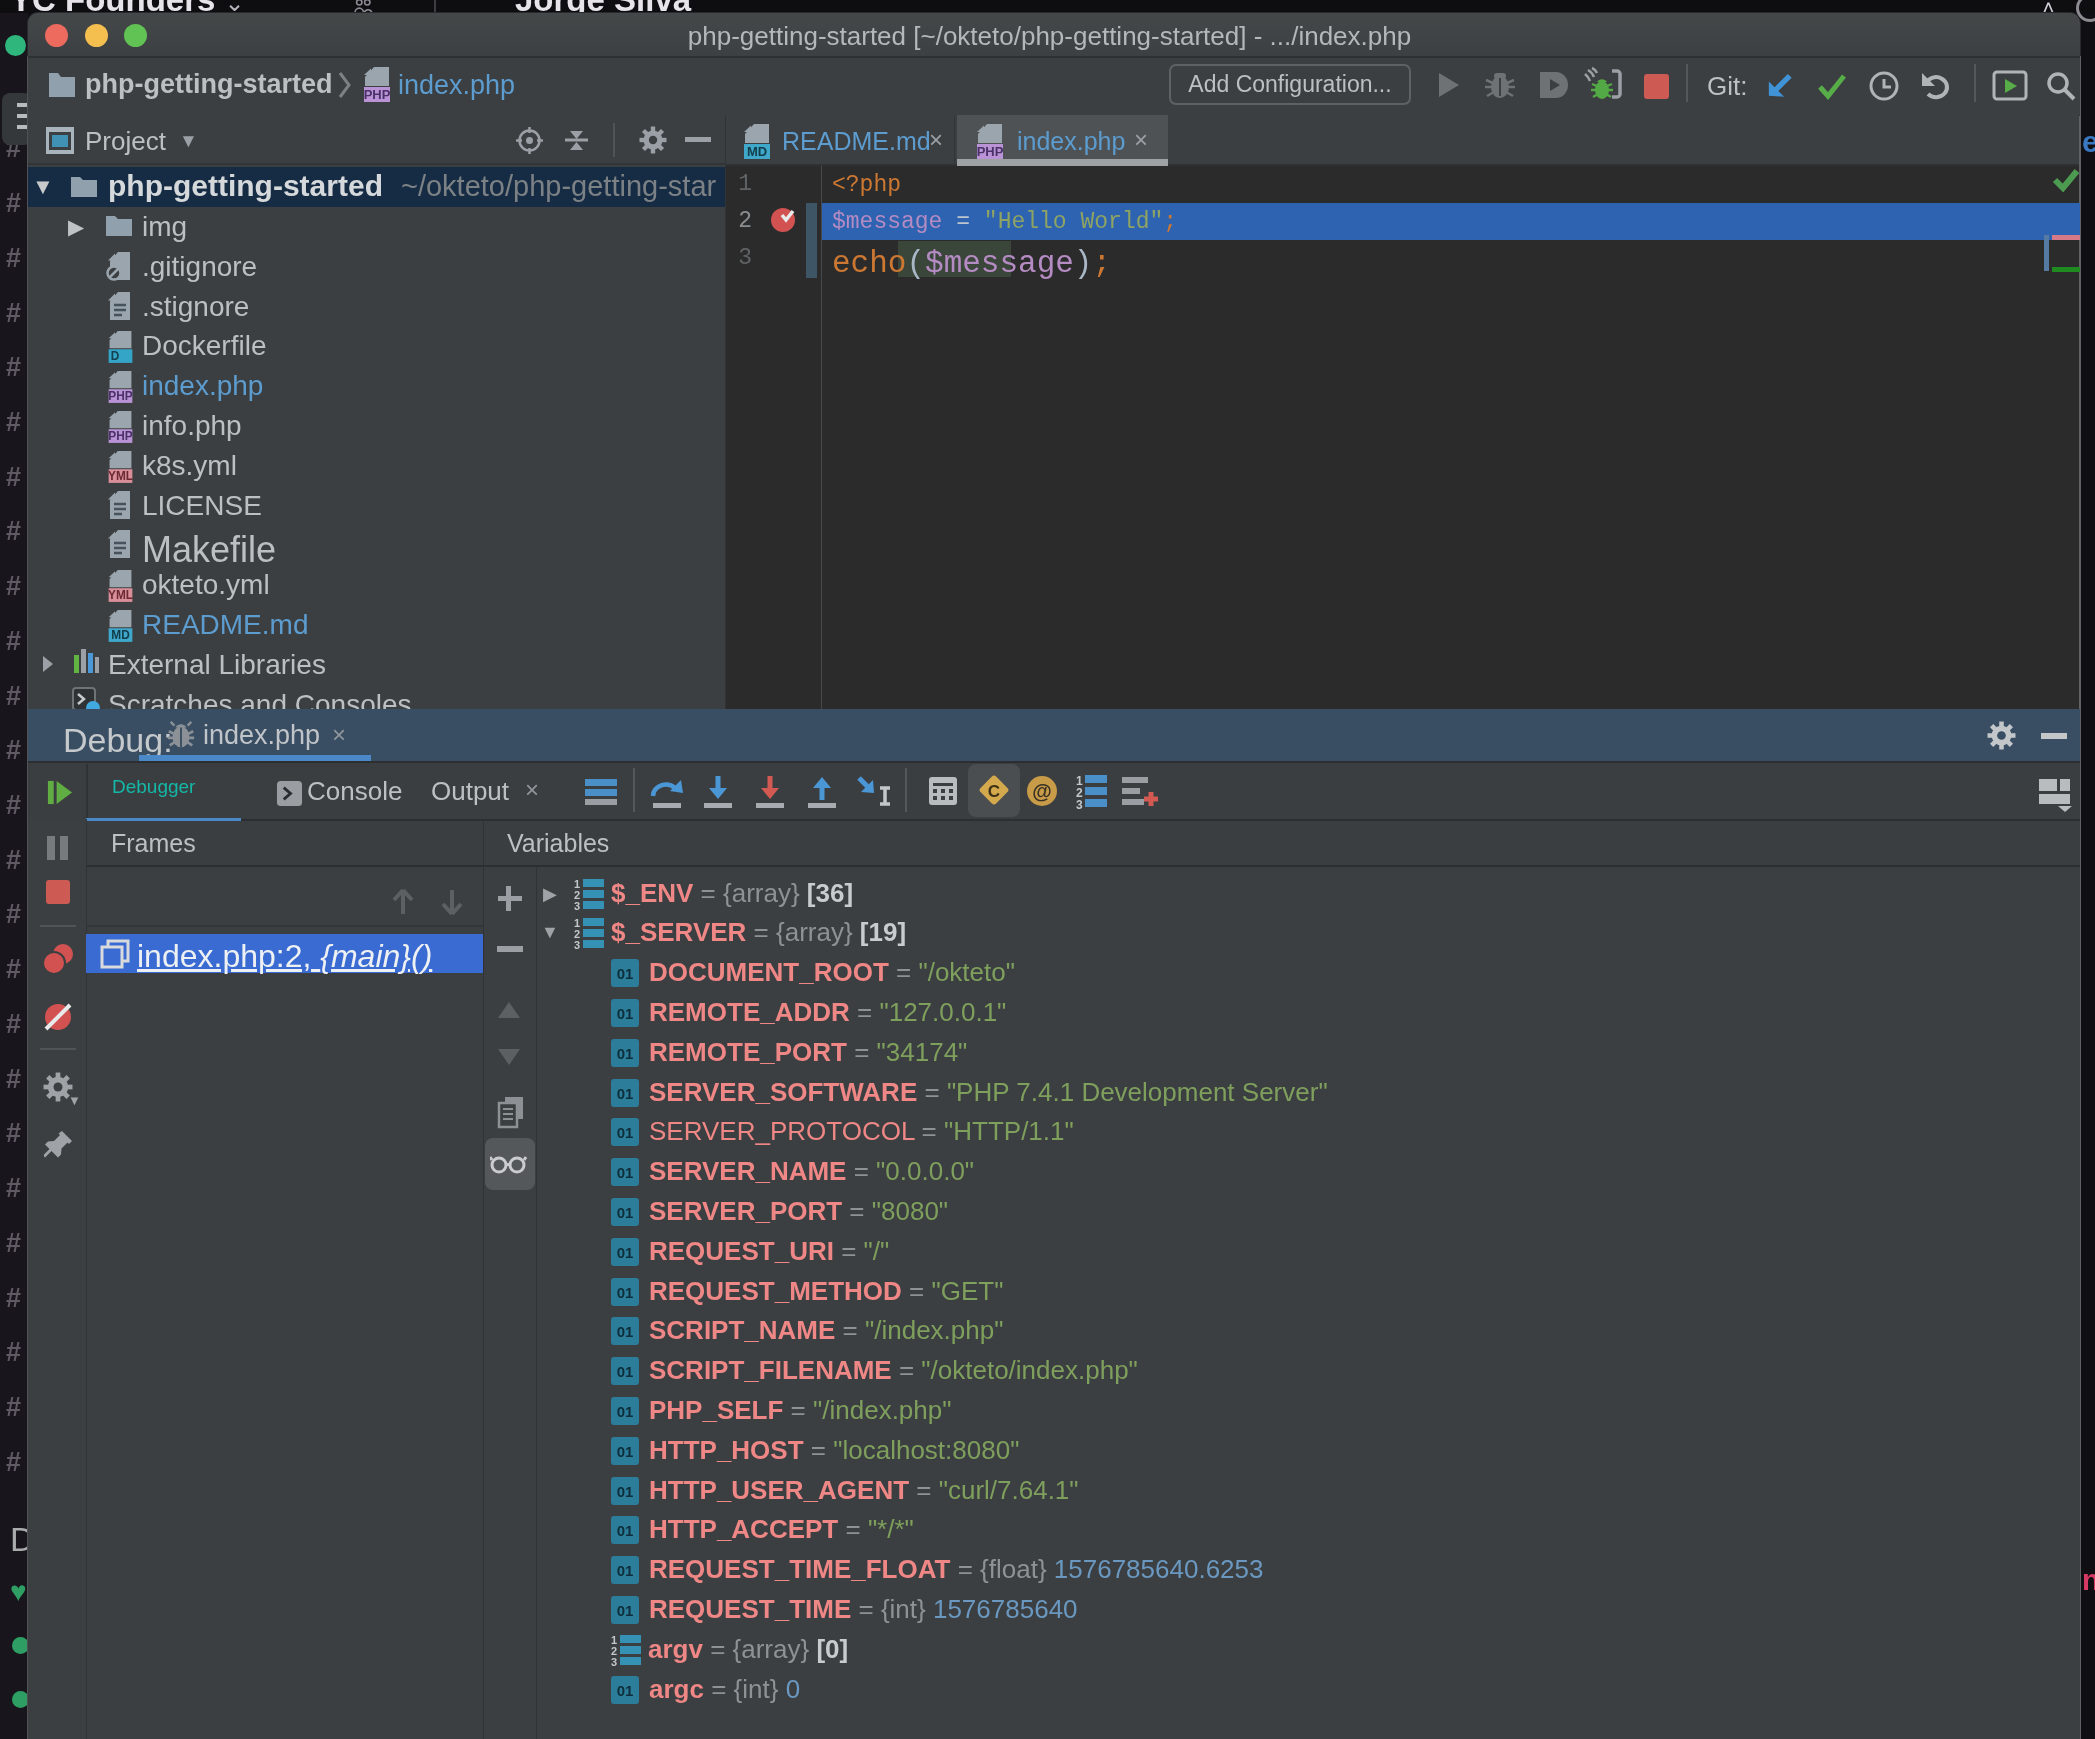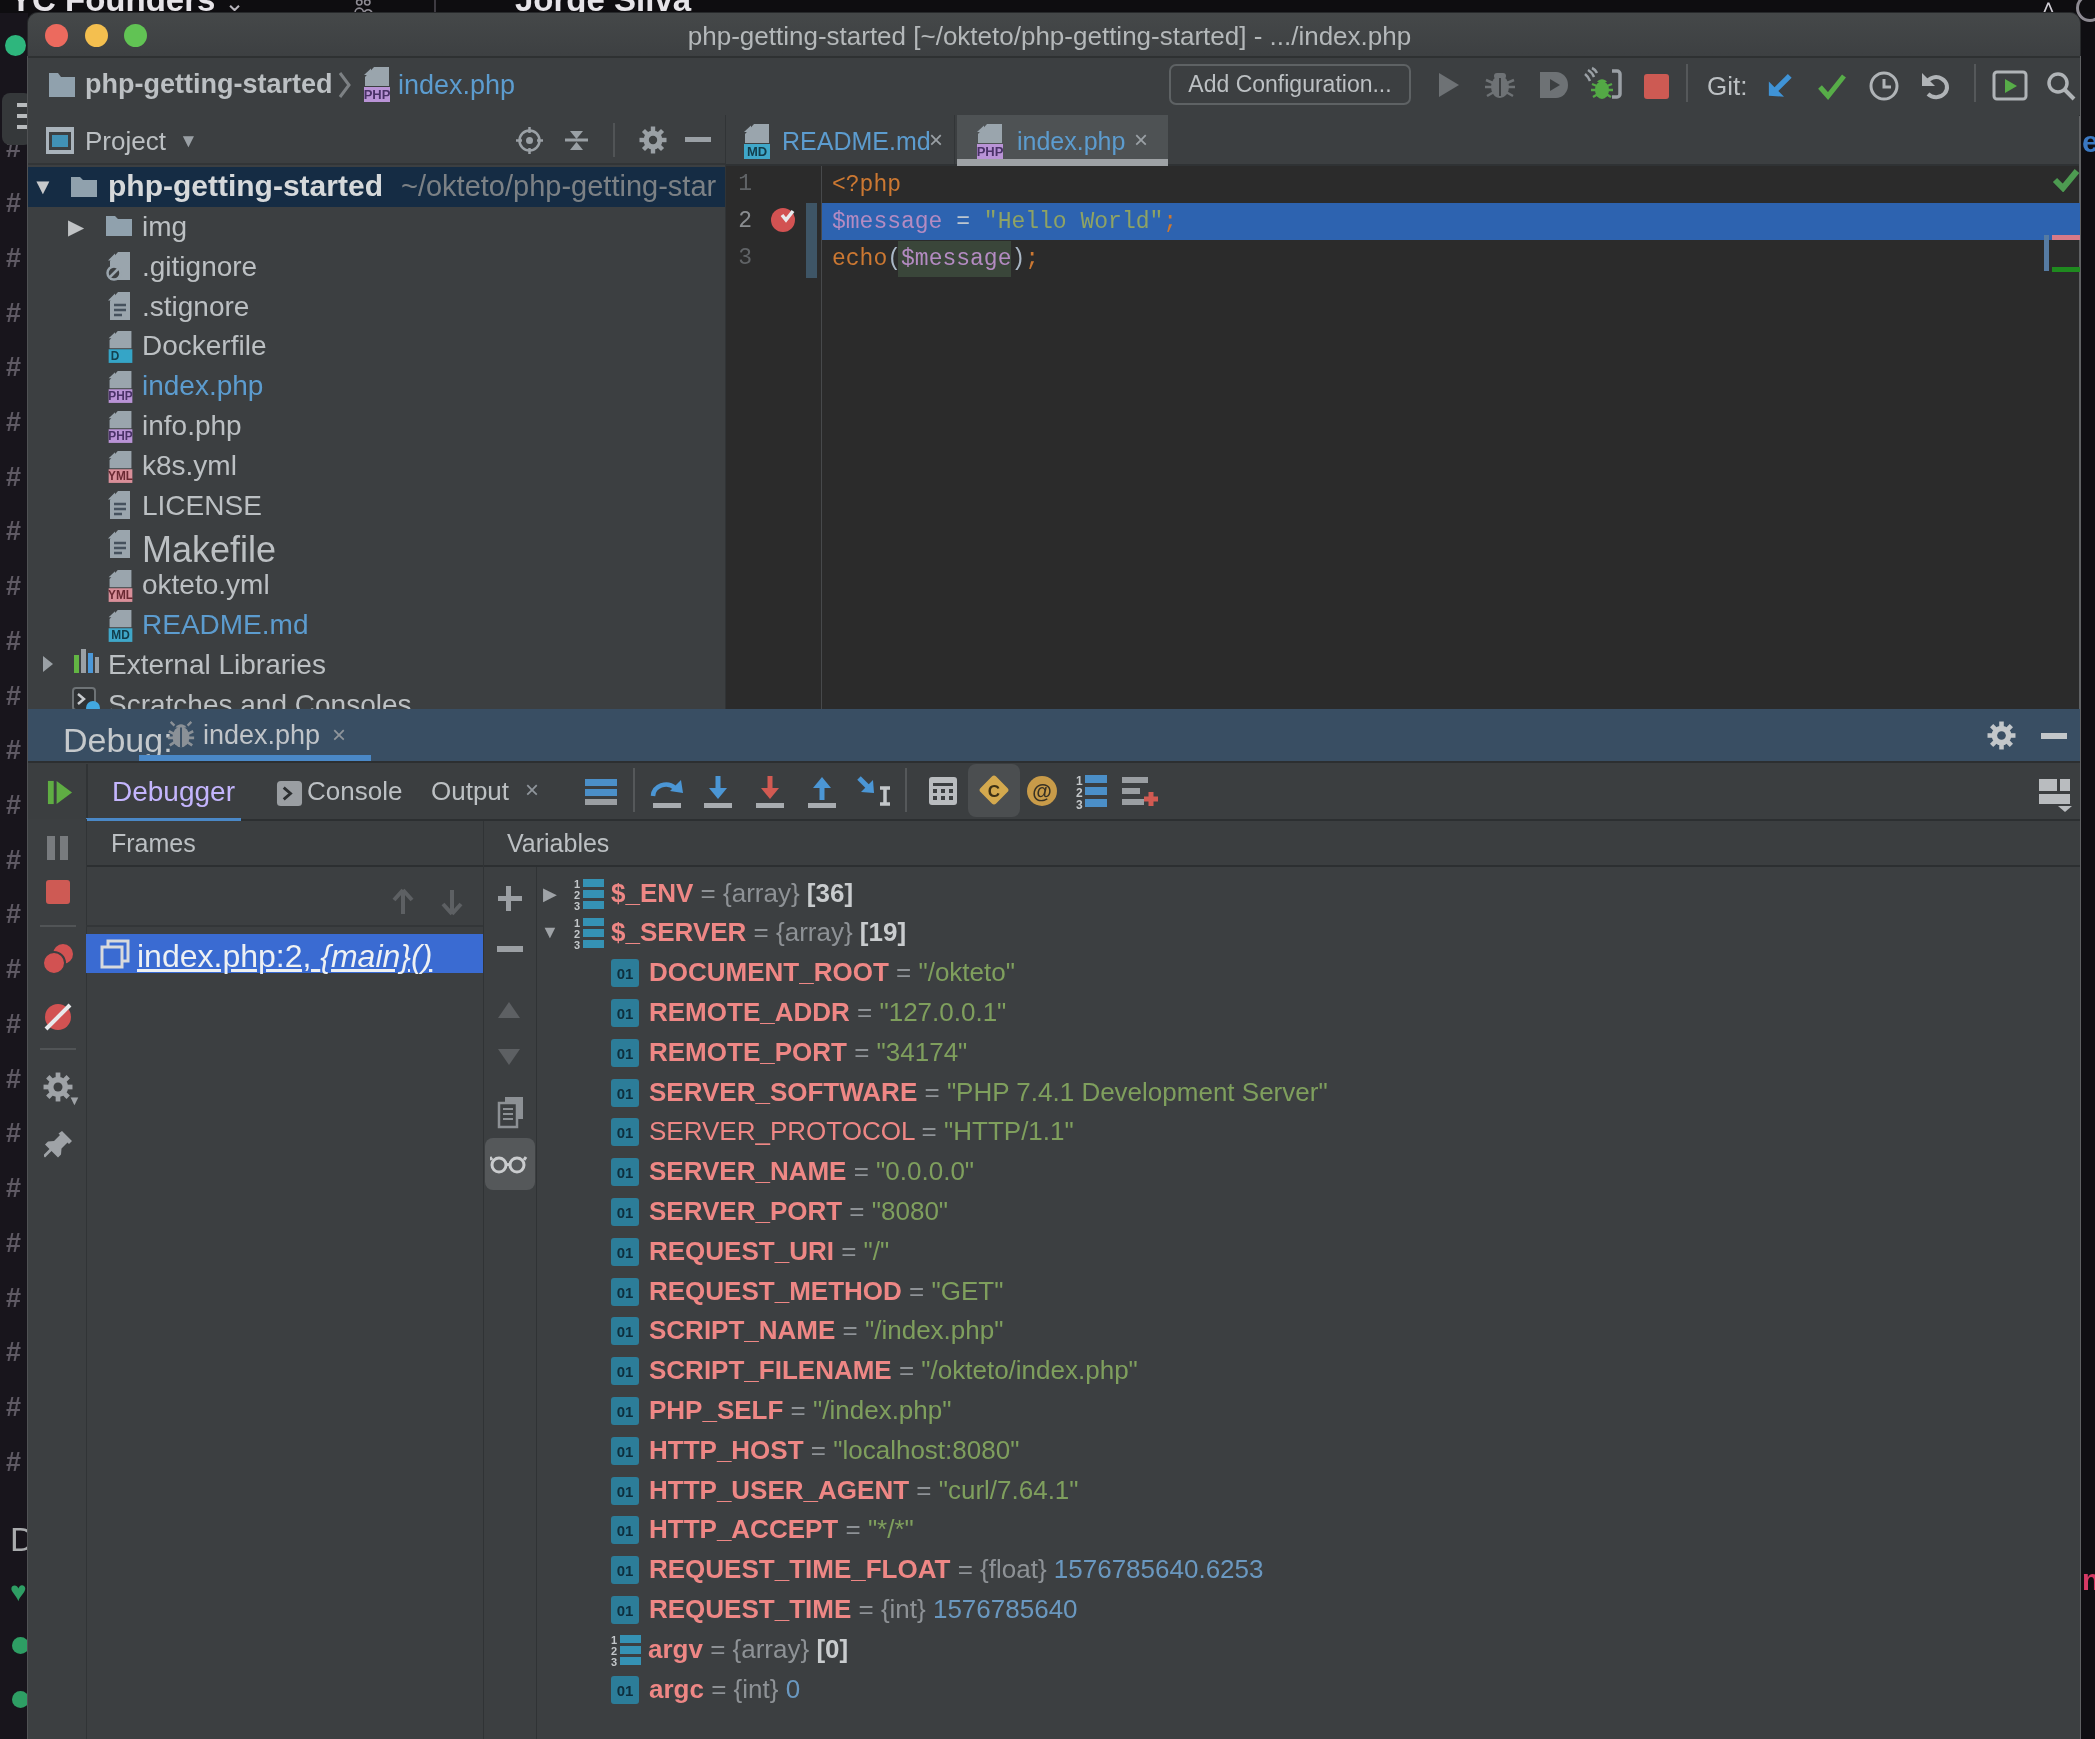--- a/index.html
+++ b/index.html
@@ -291,21 +291,21 @@
 <div class="a" style="left:822px;top:203px;width:1258px;height:37px;background:#2d63b0;"></div>
 <div class="a" style="left:898px;top:241px;width:113px;height:36px;background:#3a463a;"></div>
 <div class="a" style="left:806px;top:203px;width:11px;height:75px;background:#3e5566;"></div>
 <div class="a" style="left:821px;top:166px;width:1px;height:543px;background:#47494b;"></div>
 <svg class="a" style="left:770px;top:206px;" width="28" height="28" viewBox="0 0 28 28">
 <circle cx="13" cy="14" r="12" fill="#d25252"></circle>
 <path d="M12 9 l4 5 7 -9" stroke="#e8eaec" stroke-width="3.5" fill="none"></path>
     </svg>
 <div class="a mono" style="left:832px;top:172px;font-size:23px;color:#cc7832;">&lt;?php</div>
 <div class="a mono" style="left:832px;top:209px;font-size:23px;"><span style="color:#b48bc2;">$message</span> <span style="color:#bdc6cf;">=</span> <span style="color:#8fa363;">"Hello World"</span><span style="color:#cc7832;">;</span></div>
-<div class="a mono" style="left:832px;top:246px;font-size:23px;"><span style="color:#cc7832;">echo</span><span style="color:#a9b7c6;">(</span><span style="color:#b48bc2;">$message</span><span style="color:#a9b7c6;">)</span><span style="color:#cc7832;">;</span></div>
+<div class="a mono" style="left:832px;top:246px;font-size:31px;"><span style="color:#cc7832;">echo</span><span style="color:#a9b7c6;">(</span><span style="color:#b48bc2;">$message</span><span style="color:#a9b7c6;">)</span><span style="color:#cc7832;">;</span></div>
 <svg class="a" style="left:2052px;top:168px;" width="28" height="24" viewBox="0 0 28 24">
 <path d="M3 12 l8 8 L25 3" stroke="#4d9b51" stroke-width="6" fill="none"></path>
     </svg>
 <div class="a" style="left:2052px;top:235px;width:28px;height:5px;background:#d77a88;"></div>
 <div class="a" style="left:2044px;top:235px;width:5px;height:36px;background:#567ba2;"></div>
 <div class="a" style="left:2052px;top:267px;width:28px;height:5px;background:#1f8a1f;"></div>
 <div class="a" style="left:28px;top:709px;width:2052px;height:1030px;background:#3c3f41;"></div>
 <div class="a" style="left:28px;top:709px;width:2052px;height:52px;background:#394e63;border-bottom:2px solid #2c2f31;"></div>
 <div class="a" style="left:63px;top:721px;color:#c5c9cc;font-size:34px;">Debug:</div>
 <svg class="a" style="left:166px;top:719px;" width="30" height="32" viewBox="0 0 32 32">
@@ -332,21 +332,21 @@
       </g>
 <circle cx="14" cy="14" r="4.2" fill="#394e63"></circle>
     </svg>
 <div class="a" style="left:2041px;top:733px;width:26px;height:6px;background:#c3c7ca;"></div>
 <div class="a" style="left:28px;top:763px;width:2052px;height:56px;background:#3b3e40;border-bottom:2px solid #2c2f31;"></div>
 <div class="a" style="left:86px;top:764px;width:2px;height:55px;background:#303335;"></div>
 <svg class="a" style="left:46px;top:779px;" width="27" height="27" viewBox="0 0 28 28">
 <rect x="2" y="2" width="6" height="24" fill="#5fad43"></rect>
       <path d="M11 2 L27 14 L11 26 z" fill="#5fad43"></path>
     </svg>
-<div class="a" style="left:112px;top:776px;color:#c4b5fd;font-size:28px;">Debugger</div>
+<div class="a" style="left:112px;top:776px;color:#14b8a6;font-size:19px;">Debugger</div>
 <div class="a" style="left:86px;top:818px;width:155px;height:7px;background:#4a88c7;"></div>
 <svg class="a" style="left:276px;top:780px;" width="27" height="27" viewBox="0 0 28 28">
 <rect x="1" y="1" width="26" height="26" rx="4" fill="#9a9ea2"></rect>
 <path d="M8 8 l7 6 -7 6" stroke="#2b2e30" stroke-width="3" fill="none"></path>
     </svg>
 <div class="a" style="left:307px;top:776px;color:#bcc0c3;font-size:26px;">Console</div>
 <div class="a" style="left:431px;top:776px;color:#bcc0c3;font-size:26px;">Output</div>
 <div class="a" style="left:525px;top:776px;color:#8f959b;font-size:24px;">×</div>
 <svg class="a" style="left:585px;top:779px;" width="32" height="26" viewBox="0 0 32 26">
 <rect x="0" y="0" width="32" height="7" fill="#4b8fc8"></rect>

